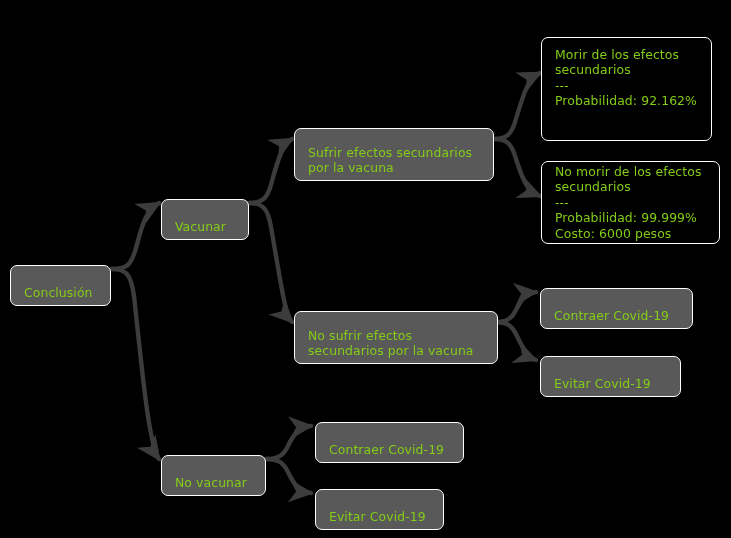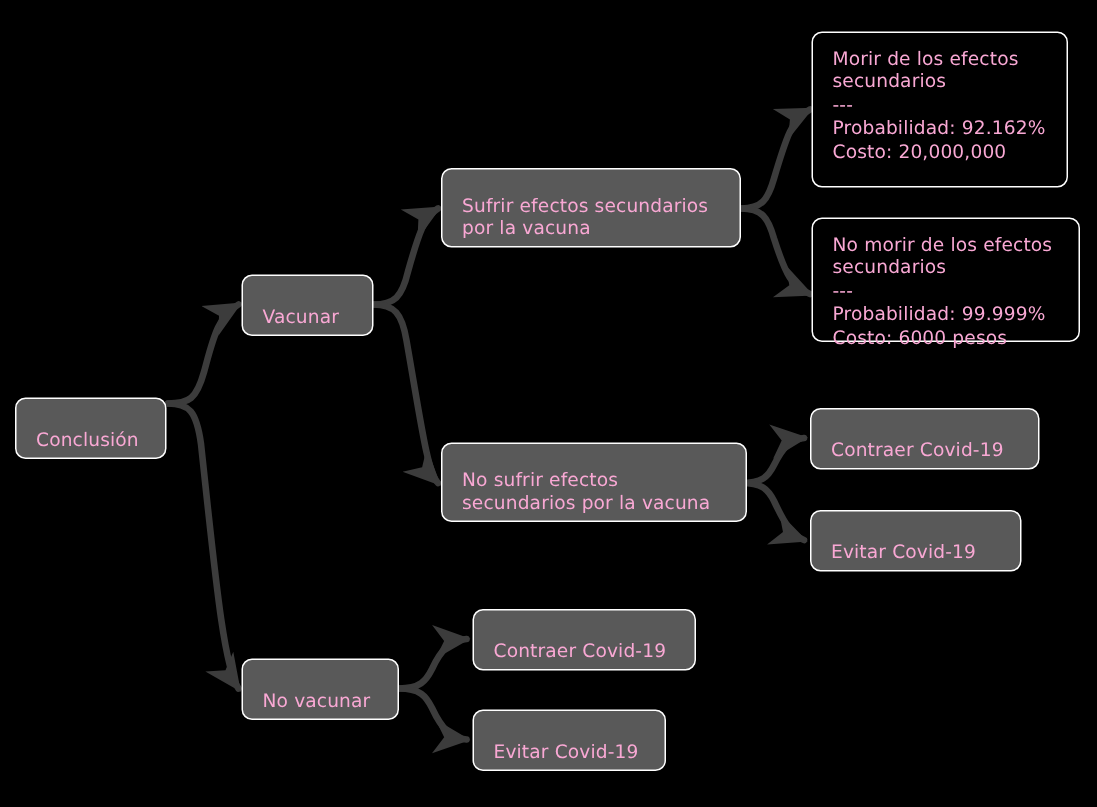--- a/index.html
+++ b/index.html
@@ -24,26 +24,27 @@
     pointer-events: none;
   }
   .node {
     position: absolute;
     box-sizing: border-box;
     border-radius: 7px;
     border: 1.6px solid #ffffff;
     display: flex;
     align-items: center;
     justify-content: flex-start;
-    color: #f9a8d4;
+    color: #84cc16;
     font-size: 12.4px;
     line-height: 15.6px;
     padding: 4px 13px;
     white-space: pre-line;
     letter-spacing: 0.1px;
+    margin-top: 16px;
   }
   .node.gray {
     background: #595959;
     align-items: flex-end;
   }
   .node.detail {
     background: #000000;
     align-items: flex-start;
     padding: 9px 13px;
     line-height: 15.4px;
@@ -70,21 +71,21 @@
       <path d="M249,203 C263,203 268,209 271,227 C281,284 285,315 292,322"></path>
       <path d="M494,139 C508,139 512,133 516,119 C524,92 528,79 540,73"></path>
       <path d="M494,139 C508,139 512,145 516,159 C524,184 528,191 540,196"></path>
       <path d="M494,322 C508,322 512,318 516,310 C522,298 527,293 536,292"></path>
       <path d="M494,322 C508,322 512,326 516,334 C523,349 528,357 536,360"></path>
       <path d="M266,459 C280,459 284,454 288,446 C294,433 300,427 311,426"></path>
       <path d="M266,459 C280,459 284,464 288,472 C295,487 301,492 311,493"></path>
     </g>
   </svg>
 
-  <div class="node gray" style="left:10px; top:265px; width:101px; height:41px;">
+  <div class="node gray" style="left:10px; top:249px; width:101px; height:41px;">
     <span class="node-label">Conclusión</span>
   </div>
 
   <div class="node gray" style="left:161px; top:439px; width:105px; height:41px;">
     <span class="node-label">No vacunar</span>
   </div>
 
   <div class="node gray" style="left:161px; top:183px; width:88px; height:41px;">
     <span class="node-label">Vacunar</span>
   </div>
@@ -94,24 +95,23 @@
   </div>
 
   <div class="node gray" style="left:294px; top:295px; width:204px; height:53px;">
     <span class="node-label">No sufrir efectos secundarios por la vacuna</span>
   </div>
 
   <div class="node detail" style="left:541px; top:21px; width:171px; height:104px; flex-direction:column;">
     <span class="node-label">Morir de los efectos secundarios</span>
     <span class="node-label">---</span>
     <span class="node-label">Probabilidad: 92.162%</span>
-    <span class="node-label">Costo: 20,000,000</span>
   </div>
 
-  <div class="node detail" style="left:541px; top:145px; width:179px; height:83px; flex-direction:column;">
+  <div class="node detail" style="left:541px; top:145px; width:179px; height:83px; flex-direction:column;justify-content:center;">
     <span class="node-label">No morir de los efectos secundarios</span>
     <span class="node-label">---</span>
     <span class="node-label">Probabilidad: 99.999%</span>
     <span class="node-label">Costo: 6000 pesos</span>
   </div>
 
   <div class="node gray" style="left:540px; top:272px; width:153px; height:41px;">
     <span class="node-label">Contraer Covid-19</span>
   </div>
 

